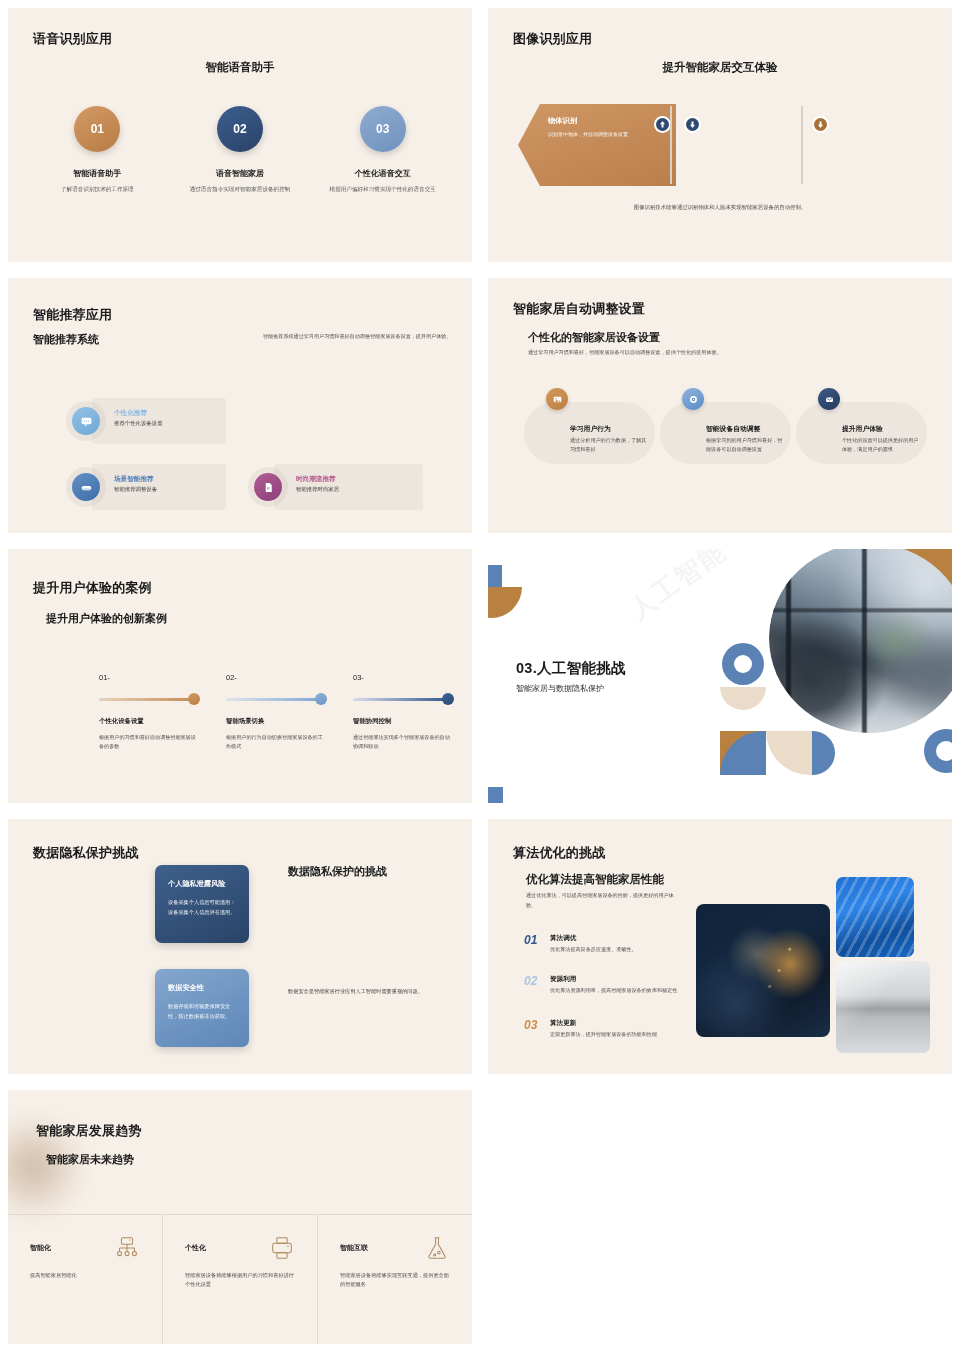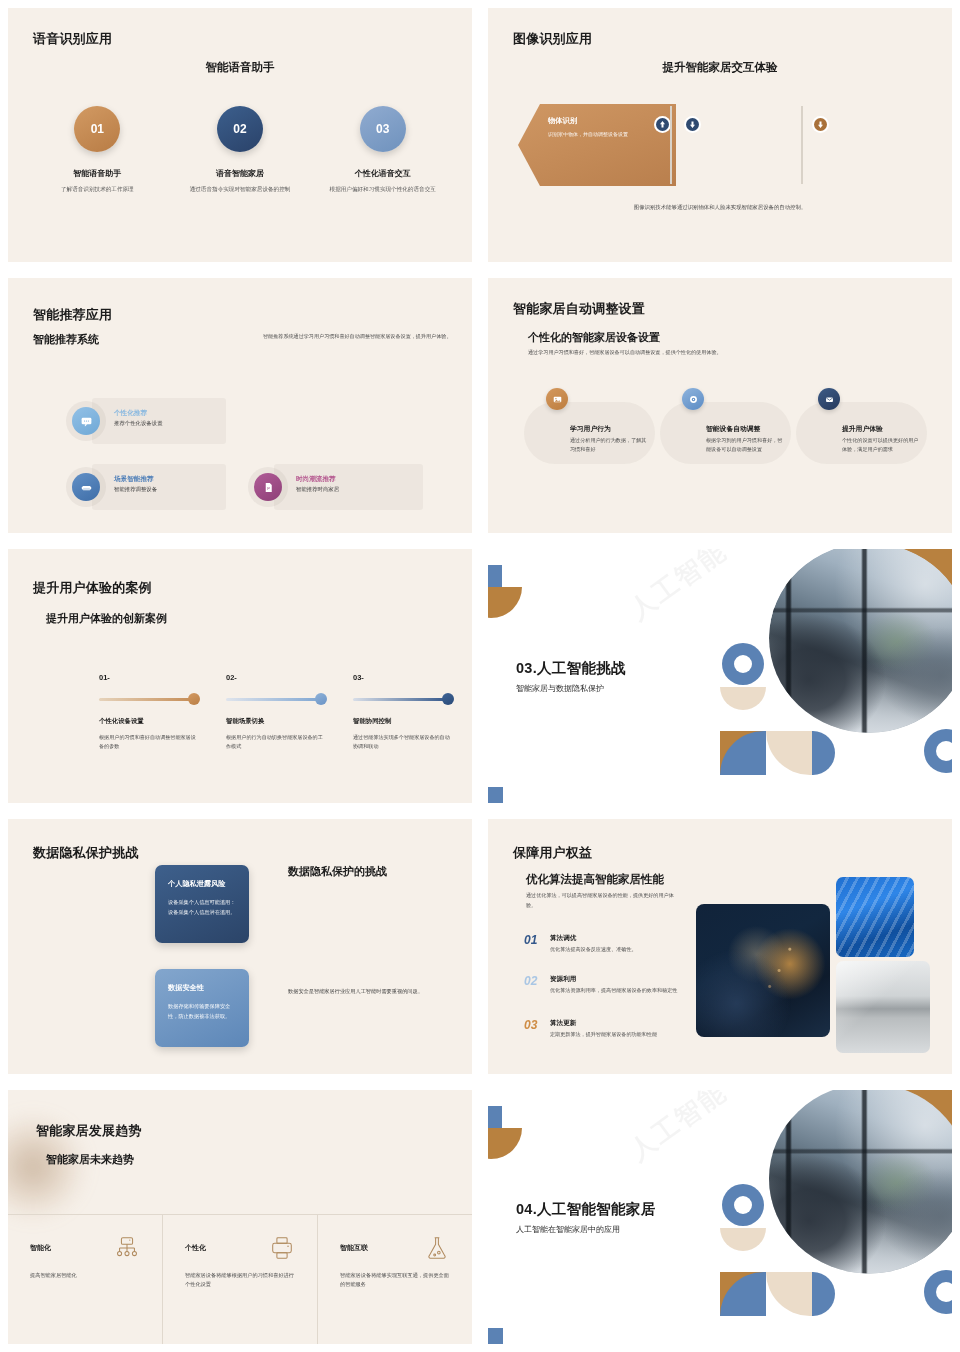--- a/index.html
+++ b/index.html
@@ -107,21 +107,21 @@
   }
   .pill-ic { position:absolute; top:-14px; left:22px; width:22px; height:22px; border-radius:50%;
              display:flex; align-items:center; justify-content:center; box-shadow:0 2px 4px rgba(0,0,0,.15);}
   .pill-t { position:absolute; left:46px; top:22px; font-size:6.8px; font-weight:bold; color:#1c1c1c;}
   .pill-d { position:absolute; left:46px; top:34px; width:78px; font-size:5.1px; color:#4a4a4a; line-height:1.75;}
 
   
   .s5-title { left:25px; top:30px; font-size:13px; }
   .s5-h2 { position:absolute; left:38px; top:62px; font-size:11px; font-weight:bold; color:#1c1c1c;}
   .sl { position:absolute; top:124px; width:125px; }
-  .sl-n { font-size:7.5px; font-weight:bold; color:#1c1c1c; }
+  .sl-n { font-size:7.5px; font-weight:normal; color:#1c1c1c; }
   .sl-track { position:relative; margin-top:16px; height:3px; width:95px; border-radius:2px;}
   .sl-knob { position:absolute; right:-6px; top:-4.5px; width:12px; height:12px; border-radius:50%;}
   .sl-t { margin-top:16px; font-size:6.4px; font-weight:bold; color:#1c1c1c;}
   .sl-d { margin-top:7px; font-size:5.1px; color:#4a4a4a; line-height:1.75; width:100px;}
 
   
   .sec-title { position:absolute; left:28px; top:110px; font-size:14.5px; font-weight:bold; color:#1b1b1b; letter-spacing:.3px;}
   .sec-sub { position:absolute; left:28px; top:134px; font-size:8px; color:#2c2c2c;}
   .ph { position:absolute; }
   .blue { background:#5b82b4; }
@@ -438,21 +438,21 @@
         <div class="ct">数据安全性</div>
         <div class="cd">数据存储和传输要保障安全性，防止数据被非法获取。</div>
       </div>
 
       <div class="s7-foot">数据安全是智能家居行业应用人工智能时需要重视的问题。</div>
     </div>
   </div>
 
   <div class="slide">
     <div class="inner bg-cream">
-      <div class="kicker s8-title">保障用户权益</div>
+      <div class="kicker s8-title">算法优化的挑战</div>
       <div class="s8-h2">优化算法提高智能家居性能</div>
       <div class="s8-lead body-txt">通过优化算法，可以提高智能家居设备的性能，提供更好的用户体验。</div>
 
       <div class="num-row" style="top:114px">
         <div class="num-n" style="color:#33578a">01</div>
         <div class="num-t">算法调优</div>
         <div class="num-d">优化算法提高设备反应速度、准确性。</div>
       </div>
       <div class="num-row" style="top:155px">
         <div class="num-n" style="color:#a9c6e4">02</div>
@@ -512,38 +512,14 @@
               <path d="M11.5 3 H16.5 M12.5 3 V10 L5.5 22.5 A1.6 1.6 0 0 0 7 25 H21 A1.6 1.6 0 0 0 22.5 22.5 L15.5 10 V3"></path>
               <circle cx="16" cy="19" r="1.4"></circle>
               <circle cx="11.5" cy="21.5" r="1"></circle>
             </svg>
           </div>
         </div>
       </div>
     </div>
   </div>
 
-  <div class="slide">
-    <div class="inner bg-white">
-      <div class="ph blue" style="left:-10px; top:16px; width:24px; height:22px;"></div>
-      <div class="ph tan" style="left:-28px; top:38px; width:62px; height:31px; border-radius:0 0 62px 62px;"></div>
-      <div class="ph tan" style="right:-8px; top:-4px; width:70px; height:44px; border-radius:0 0 0 70px;"></div>
-      <div class="ghost" style="left:134px; top:14px;">人工智能</div>
-
-      <div class="photo" style="left:281px; top:-6px; width:200px; height:190px; clip-path: ellipse(50% 50% at 50% 50%);"></div>
-
-      <div class="ph blue" style="left:234px; top:94px; width:42px; height:42px; border-radius:50%;"></div>
-      <div class="ph" style="left:246px; top:106px; width:18px; height:18px; border-radius:50%; background:#fff;"></div>
-      <div class="ph cream2" style="left:232px; top:138px; width:46px; height:23px; border-radius:0 0 46px 46px;"></div>
-      <div class="ph tan" style="left:232px; top:182px; width:46px; height:44px;"></div>
-      <div class="ph blue" style="left:232px; top:182px; width:46px; height:44px; border-radius:46px 0 0 0;"></div>
-      <div class="ph cream2" style="left:278px; top:182px; width:46px; height:44px; border-radius:0 0 0 46px;"></div>
-      <div class="ph blue" style="left:324px; top:182px; width:23px; height:44px; border-radius:0 46px 46px 0;"></div>
-      <div class="ph blue" style="right:-16px; top:180px; width:44px; height:44px; border-radius:50%;"></div>
-      <div class="ph" style="right:-4px; top:192px; width:20px; height:20px; border-radius:50%; background:#fff;"></div>
-      <div class="ph blue" style="left:-10px; top:238px; width:25px; height:28px;"></div>
-
-      <div class="sec-title">04.人工智能智能家居</div>
-      <div class="sec-sub">人工智能在智能家居中的应用</div>
-    </div>
-  </div>
 
 </div>
 
 </body></html>

